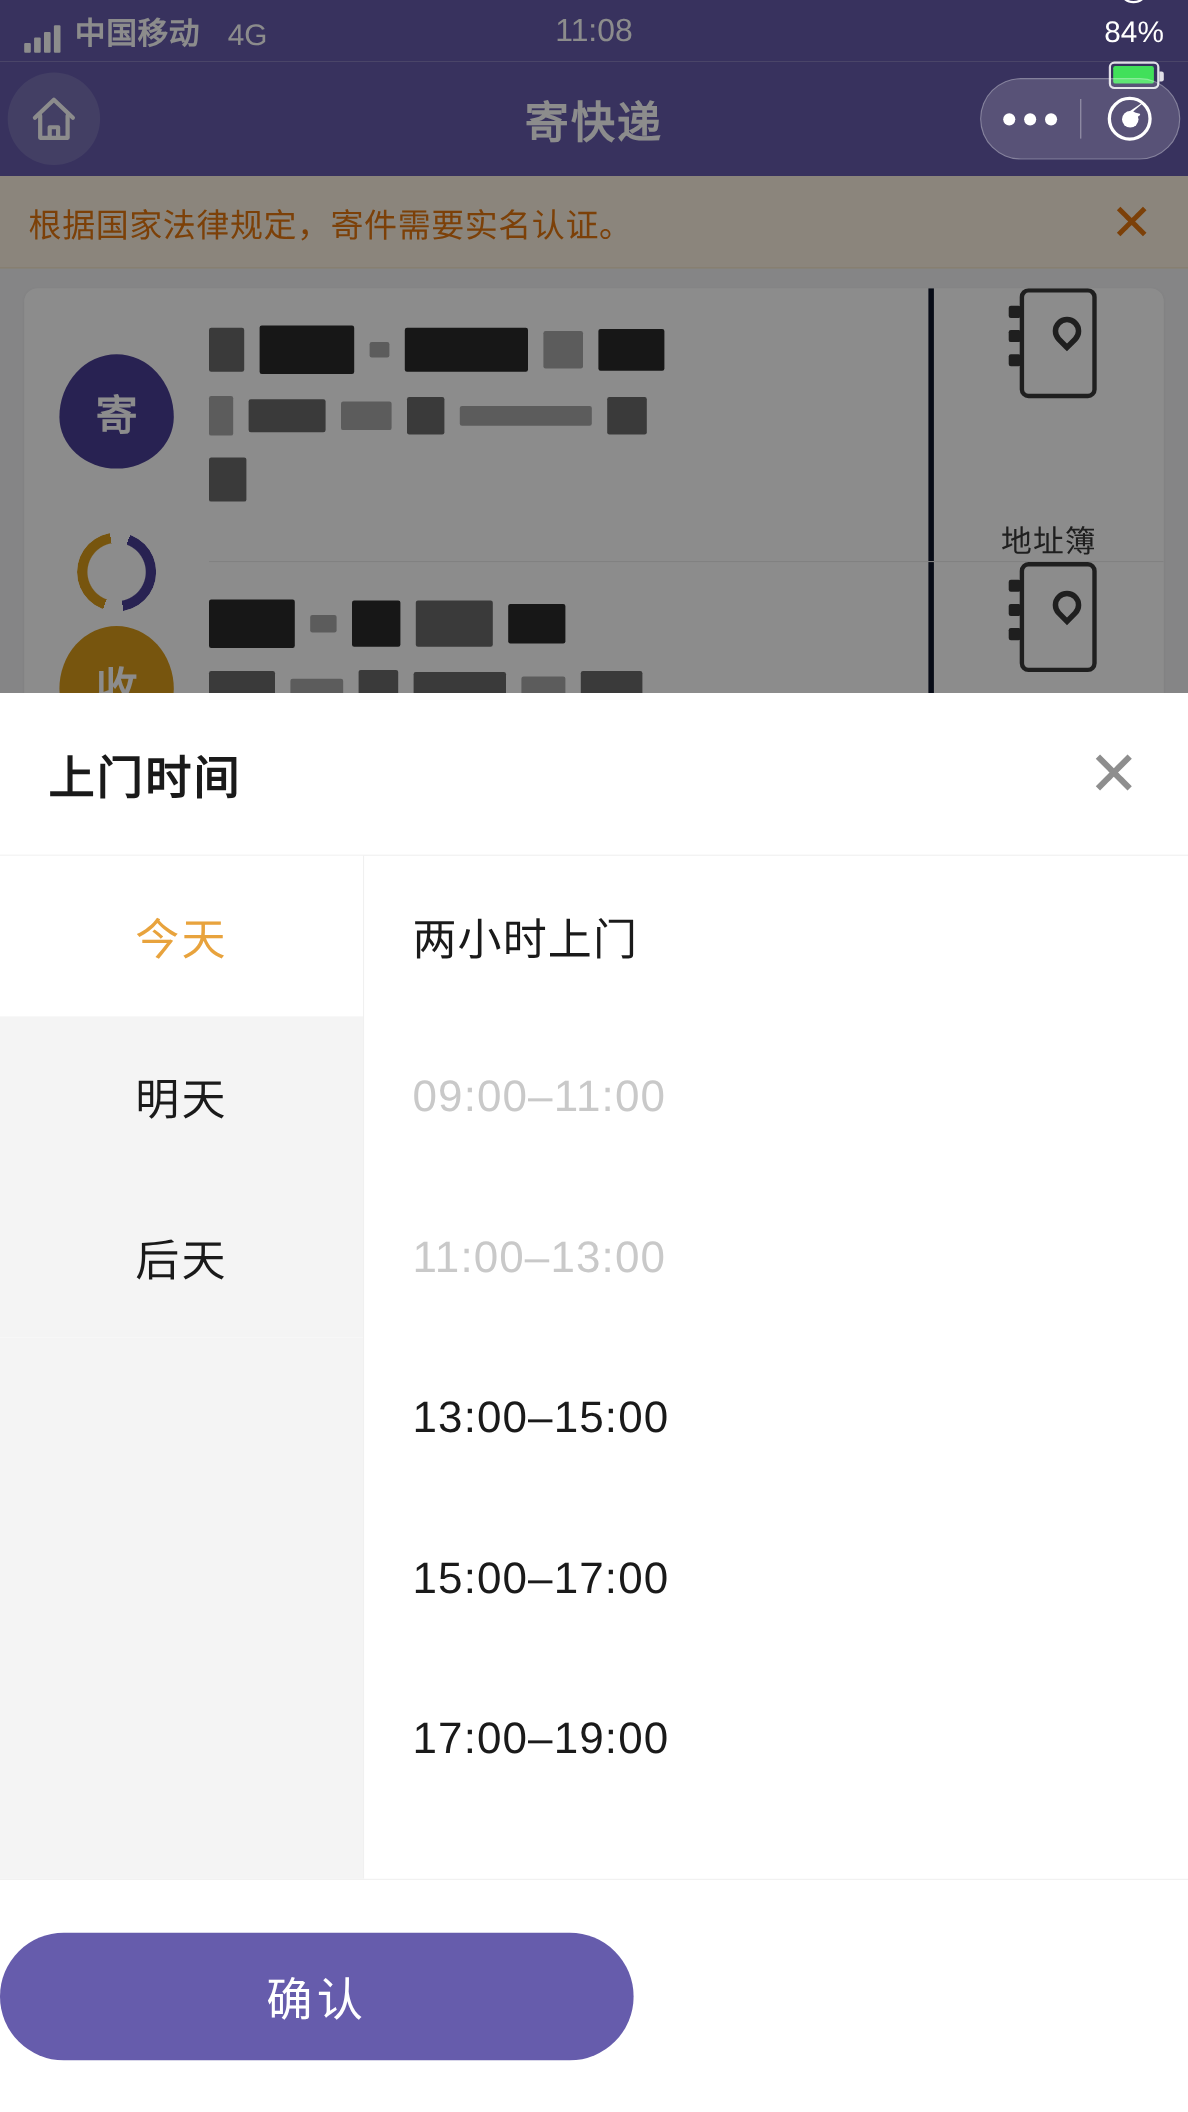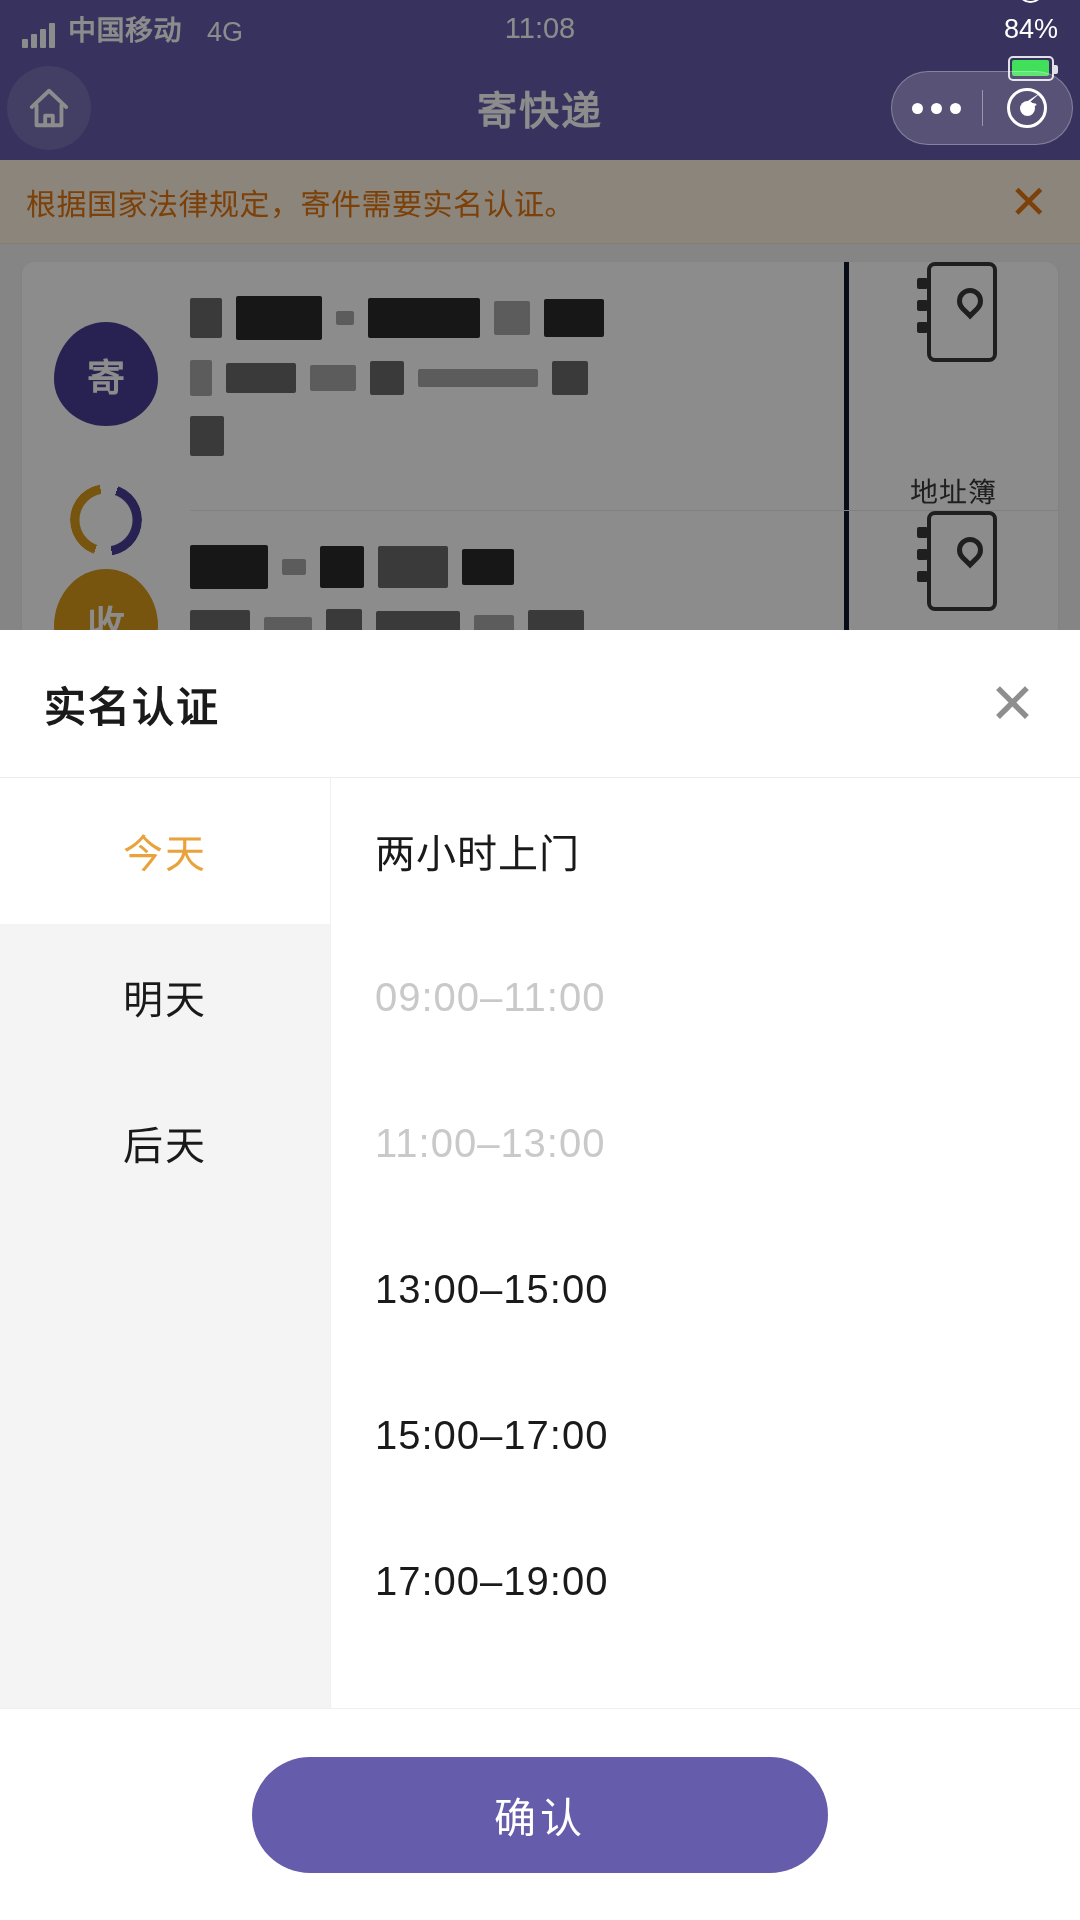--- a/index.html
+++ b/index.html
@@ -186,21 +186,21 @@
   .slot-col { flex:1; background:#ffffff; border-left:1px solid #f0f0f0; }
   .slot-item {
     height:146px; display:flex; align-items:center; padding-left:44px;
     font-size:40px; color:#1a1a1a; letter-spacing:1px;
   }
   .slot-item.header { font-weight:400; }
   .slot-item.disabled { color:#c9c9c9; }
 
   .sheet-foot {
     height:212px; flex:0 0 auto; border-top:1px solid #f0f0f0;
-    display:flex; align-items:center; justify-content:center; background:#ffffff;
+    display:flex; align-items:center; justify-content:flex-start; background:#ffffff;
   }
   .confirm-btn {
     width:576px; height:116px; border-radius:58px; background:#665CAC;
     color:#ffffff; font-size:42px; font-weight:500; letter-spacing:4px;
     display:flex; align-items:center; justify-content:center; border:none;
     font-family:inherit;
   }
 </style>
 </head>
 <body>
@@ -357,21 +357,21 @@
       </div>
 
     </div>
   </div>
 
   <div class="dim"></div>
 
   <div class="sheet">
 
     <div class="sheet-head">
-      <div class="sheet-title">实名认证</div>
+      <div class="sheet-title">上门时间</div>
       <div class="sheet-close">✕</div>
     </div>
 
     <div class="sheet-body">
 
       <div class="day-col">
         <div class="day-item active">今天</div>
         <div class="day-item">明天</div>
         <div class="day-item">后天</div>
         <div class="filler"></div>

